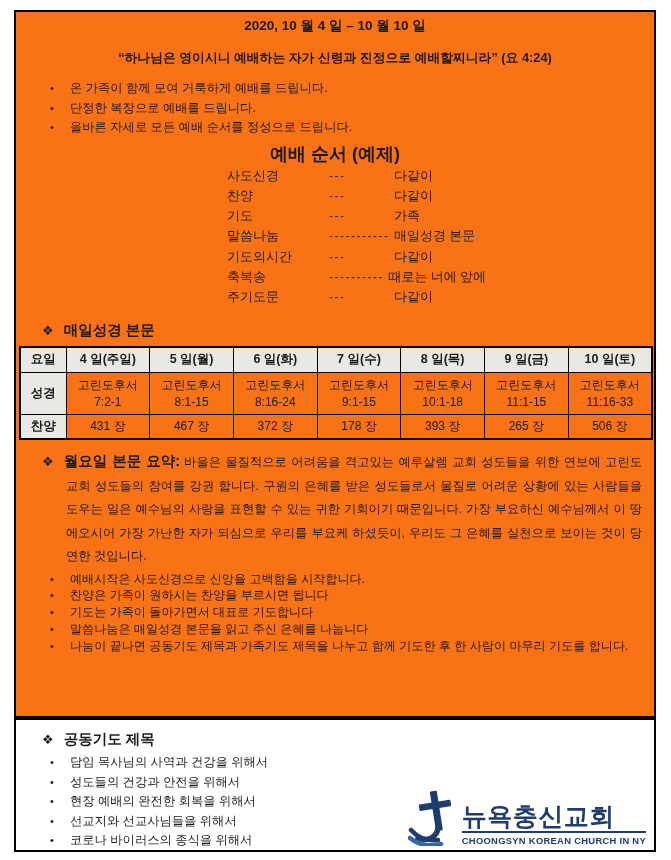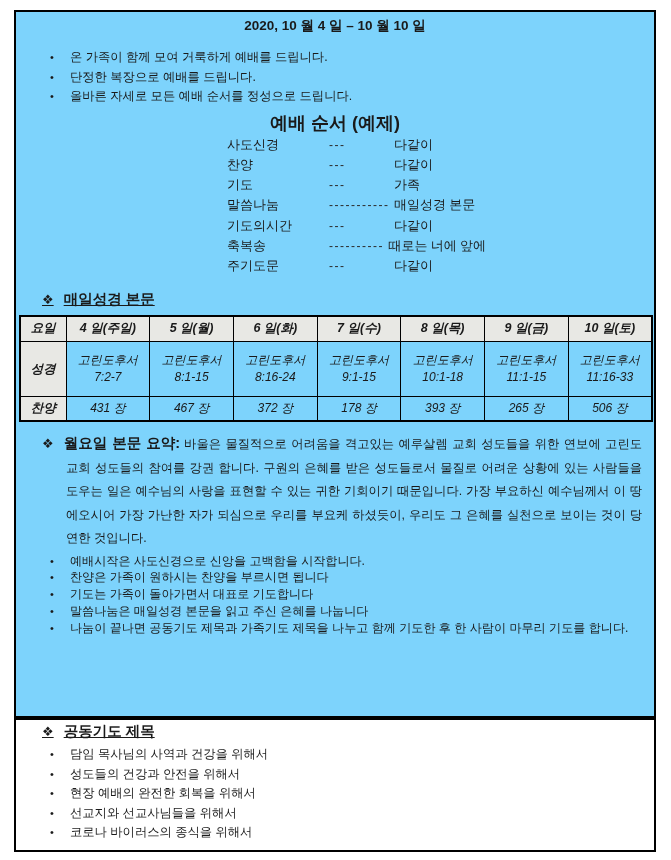--- a/index.html
+++ b/index.html
@@ -1,21 +1,21 @@
 <!DOCTYPE html>
 <html><head>
 <meta charset="utf-8">
 <style>
   * { margin:0; padding:0; box-sizing:border-box; }
   html,body { width:671px; height:860px; background:#ffffff; overflow:hidden;
               font-family:"Liberation Sans","DejaVu Sans",sans-serif; color:#1a1a1a; }
   .page { position:relative; width:671px; height:860px; }
 
   .box1 { position:absolute; left:14px; top:10px; width:642px; height:708px;
-          border:2px solid #000; background:#7dd3fc; overflow:hidden; }
+          border:2px solid #000; background:#f97316; overflow:hidden; }
   .box2 { position:absolute; left:14px; top:718px; width:642px; height:134px;
           border:2px solid #000; border-top-width:2px; background:#fff; overflow:hidden; }
 
   .date-line { margin-top:5px; text-align:center; font-size:13.5px; font-weight:700; line-height:18px; }
   .main-title { margin-top:16px; text-align:center; font-size:18.5px; font-weight:700; line-height:25px; letter-spacing:1px; }
   .verse { margin-top:14px; text-align:center; font-size:12.8px; font-weight:700; line-height:17px; }
 
   .blist { margin-top:13px; }
   .b-row { display:flex; padding-left:34px; font-size:12.3px; line-height:19.5px; }
   .b-dot { width:20px; flex:none; font-size:11px; }
@@ -24,60 +24,61 @@
   .order-block { width:302px; margin:6px auto 0 auto; }
   .o-title { text-align:center; font-weight:700; font-size:18px; line-height:20px; margin-bottom:2px; }
   .o-row { display:flex; align-items:baseline; font-size:13px; line-height:20.3px; }
   .o-label { width:97px; flex:none; }
   .o-dash { flex:1 1 0; overflow:hidden; white-space:nowrap; letter-spacing:1.5px;
             margin:0 5px; color:#2b2b2b; font-size:12px; }
   .o-val { min-width:92px; flex:none;font-family:Liberation Serif, serif; }
   .o-val.nat { white-space:nowrap; text-align:left; }
   .spread { text-align:justify; text-align-last:justify;margin-left:43px; }
 
-  .sect-head { margin:12px 0 0 26px; font-size:14.5px; font-weight:700; line-height:20px;text-decoration:underline; }
+  .sect-head { margin:12px 0 0 26px; font-size:14.5px; font-weight:700; line-height:20px; }
   .sect-head .mk { margin-right:10px; font-size:13px; }
 
   .tbl { display:table; table-layout:fixed; width:634px; margin:5px 3px 0 3px;
          border-collapse:collapse; border:2px solid #000; }
   .trow { display:table-row; }
   .tcell { display:table-cell; border:1px solid #000; text-align:center; vertical-align:middle;
-           font-size:12px; padding:3px 1px;font-style:italic; }
+           font-size:12px; padding:3px 1px; }
   .thead .tcell { background:#e8e8e4; font-weight:700; font-size:12.5px; height:26px; }
   .rowhead { background:#e8e8e4; font-weight:700; width:46px; font-size:12.5px; }
-  .scell { height:55px; line-height:17px; }
+  .scell { height:42px; line-height:17px; }
   .hcell { height:24px; }
 
   .summary { margin:10px 12px 0 26px; font-size:12.3px; line-height:23.5px;
              padding-left:24px; text-indent:-24px; text-align:justify; }
   .summary .mk { font-size:13px; font-weight:700; margin-right:9px; }
   .summary .s-title { font-size:14.5px; font-weight:700; margin-right:4px; }
 
   .method-list .b-row { line-height:16.9px; font-size:12.1px; }
   .method-list { margin-top:2px; }
 
-  .box2 .sect-head { margin-top:1px; }
+  .box2 .sect-head { margin-top:9px; }
   .prayer-list { margin-top:3px; }
   .prayer-list .b-row { line-height:19.6px; }
 
   .logo { position:absolute; right:8px; bottom:4px; display:flex; align-items:flex-end; }
   .logo-icon { width:52px; height:56px; flex:none; margin-right:2px; }
   .logo-txt { display:flex; flex-direction:column; }
   .church-name { font-size:25px; font-weight:700; color:#1e3c6e; line-height:27px; letter-spacing:0.5px; }
   .church-sub { font-size:9.4px; font-weight:700; color:#1e3c6e; letter-spacing:0.3px;
                 border-top:2px solid #1e3c6e; margin-top:1px; padding-top:2px; }
 </style>
 </head>
 <body>
 
 <div class="page">
 
   <div class="box1">
 
     <div class="date-line">2020, 10 월 4 일 – 10 월 10 일</div>
+    <div class="verse">“하나님은 영이시니 예배하는 자가 신령과 진정으로 예배할찌니라” (요 4:24)</div>
 
     <div class="blist">
 
         <div class="b-row">
           <span class="b-dot">•</span>
           <span class="b-text">온 가족이 함께 모여 거룩하게 예배를 드립니다.</span>
         </div>
 
         <div class="b-row">
           <span class="b-dot">•</span>
@@ -144,21 +145,21 @@
           <div class="tcell">7 일(수)</div>
           <div class="tcell">8 일(목)</div>
           <div class="tcell">9 일(금)</div>
           <div class="tcell">10 일(토)</div>
         </div>
       <div class="trow">
         <div class="tcell rowhead">성경</div>
 
           <div class="tcell scell">
             <div>고린도후서</div>
-            <div>7:2-7</div>
+            <div>7:2-1</div>
           </div>
 
           <div class="tcell scell">
             <div>고린도후서</div>
             <div>8:1-15</div>
           </div>
 
           <div class="tcell scell">
             <div>고린도후서</div>
             <div>8:16-24</div>
@@ -257,15 +258,30 @@
           <span class="b-dot">•</span>
           <span class="b-text">선교지와 선교사님들을 위해서</span>
         </div>
 
         <div class="b-row">
           <span class="b-dot">•</span>
           <span class="b-text">코로나 바이러스의 종식을 위해서</span>
         </div>
       </div>
 
+    <div class="logo">
+      <svg class="logo-icon" viewBox="0 0 52 56" xmlns="http://www.w3.org/2000/svg">
+        <g fill="#1e3c6e" transform="rotate(-9 28 22)">
+          <rect x="25" y="1" width="7" height="40" rx="1"></rect>
+          <rect x="12" y="12" width="32" height="6.5" rx="1"></rect>
+        </g>
+        <path d="M30 38 C 29 47, 20 52, 10 48" fill="none" stroke="#1e3c6e" stroke-width="5.5" stroke-linecap="round"></path>
+        <path d="M3 40 C 10 48, 20 51, 30 50" fill="none" stroke="#1e3c6e" stroke-width="4.5" stroke-linecap="round"></path>
+        <path d="M2 48 C 10 55, 22 57, 33 54" fill="none" stroke="#3a66a8" stroke-width="4.5" stroke-linecap="round"></path>
+      </svg>
+      <div class="logo-txt">
+        <span class="church-name">뉴욕충신교회</span>
+        <span class="church-sub">CHOONGSYN KOREAN CHURCH IN NY</span>
+      </div>
+    </div>
   </div>
 
 </div>
 
 </body></html>

